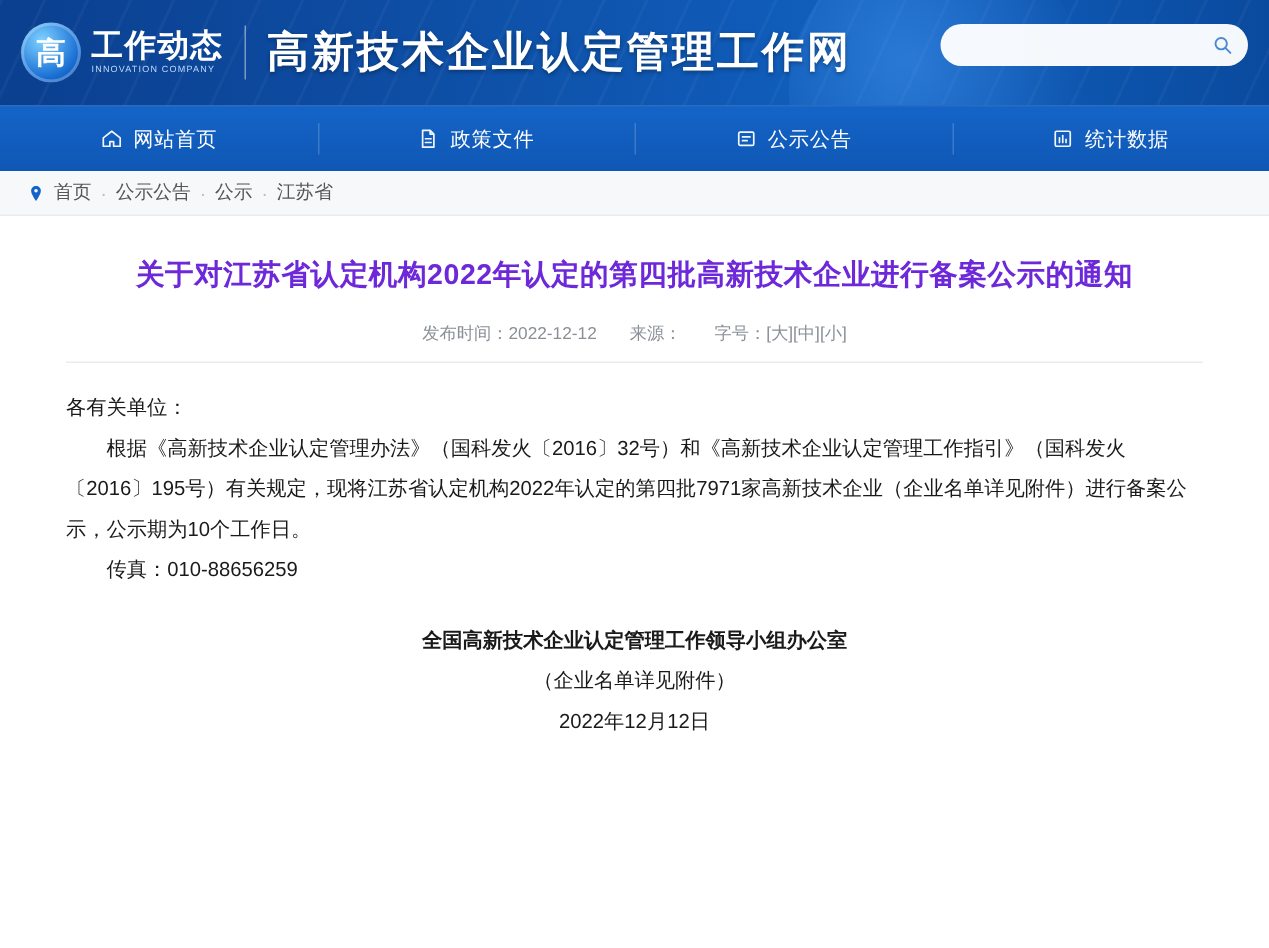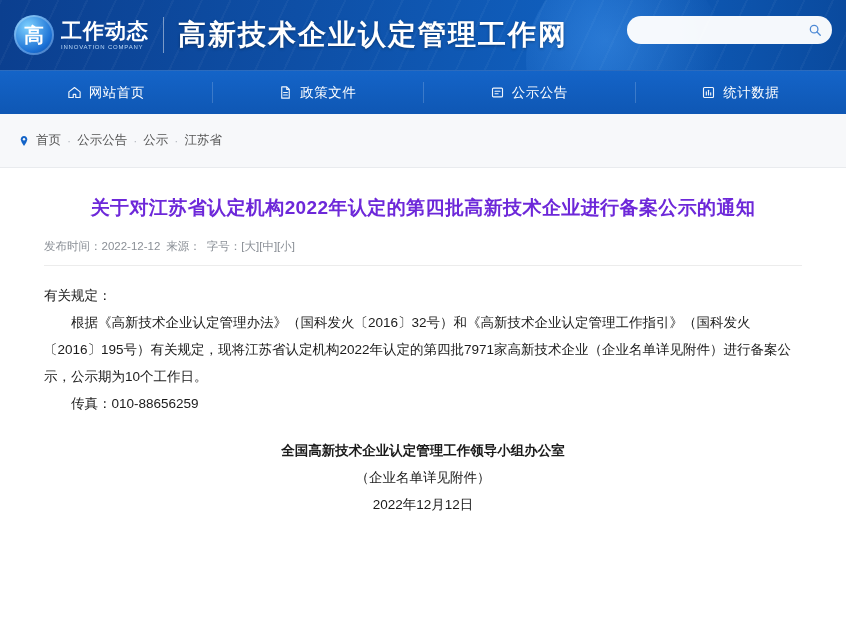--- a/index.html
+++ b/index.html
@@ -156,21 +156,21 @@
     background: rgba(255,255,255,0.18);
   }
   .nav-ico {
     width: 15px; height: 15px;
     opacity: 0.95;
     flex: 0 0 auto;
   }
 
   
   .crumb {
-    height: 54px;
+    height: 30px;
     background: #f7f8fa;
     border-bottom: 1px solid #e9ebee;
     display: flex;
     align-items: center;
     padding: 0 18px;
     font-size: 12.5px;
     color: #666;
     gap: 6px;
   }
   .crumb .pin {
@@ -197,21 +197,22 @@
     line-height: 1.5;
     letter-spacing: 0.4px;
   }
   .art-meta {
     margin-top: 16px;
     text-align: center;
     font-size: 11.5px;
     color: #8a8f96;
     display: flex;
     align-items: center;
-    gap: 6px;
+    justify-content: center;
+    gap: 22px;
     padding-bottom: 11px;
     border-bottom: 1px solid #ececec;
   }
   .art-meta .fs {
     color: #8a8f96;
   }
   .art-meta .fs b {
     font-weight: normal;
     cursor: pointer;
   }
@@ -318,21 +319,21 @@
 
   <div class="art-meta">
     <span>发布时间：2022-12-12</span>
     <span>来源：</span>
     <span class="fs">
       <span>字号：</span><b>[大]</b><b>[中]</b><b>[小]</b>
     </span>
   </div>
 
   <div class="art-body">
-    <p>有关规定：</p>
+    <p>各有关单位：</p>
     <p class="indent">根据《高新技术企业认定管理办法》（国科发火〔2016〕32号）和《高新技术企业认定管理工作指引》（国科发火〔2016〕195号）有关规定，现将江苏省认定机构2022年认定的第四批7971家高新技术企业（企业名单详见附件）进行备案公示，公示期为10个工作日。</p>
     <p class="indent">传真：010-88656259</p>
   </div>
 
   <div class="sign">
     <div class="b">全国高新技术企业认定管理工作领导小组办公室</div>
     <div>（企业名单详见附件）</div>
     <div>2022年12月12日</div>
   </div>
 </div>

